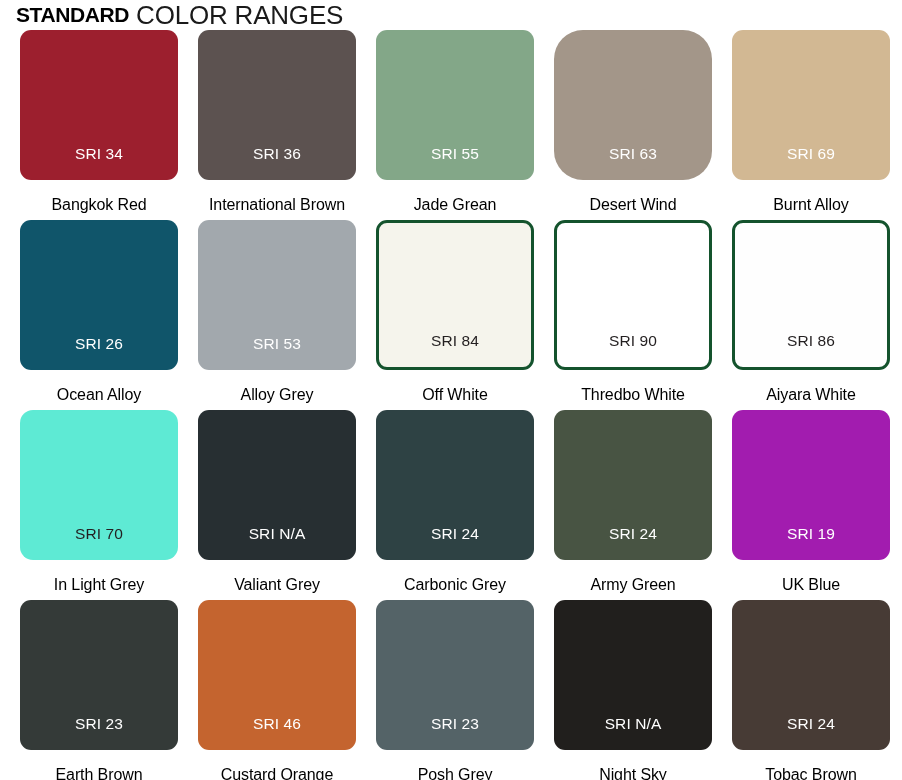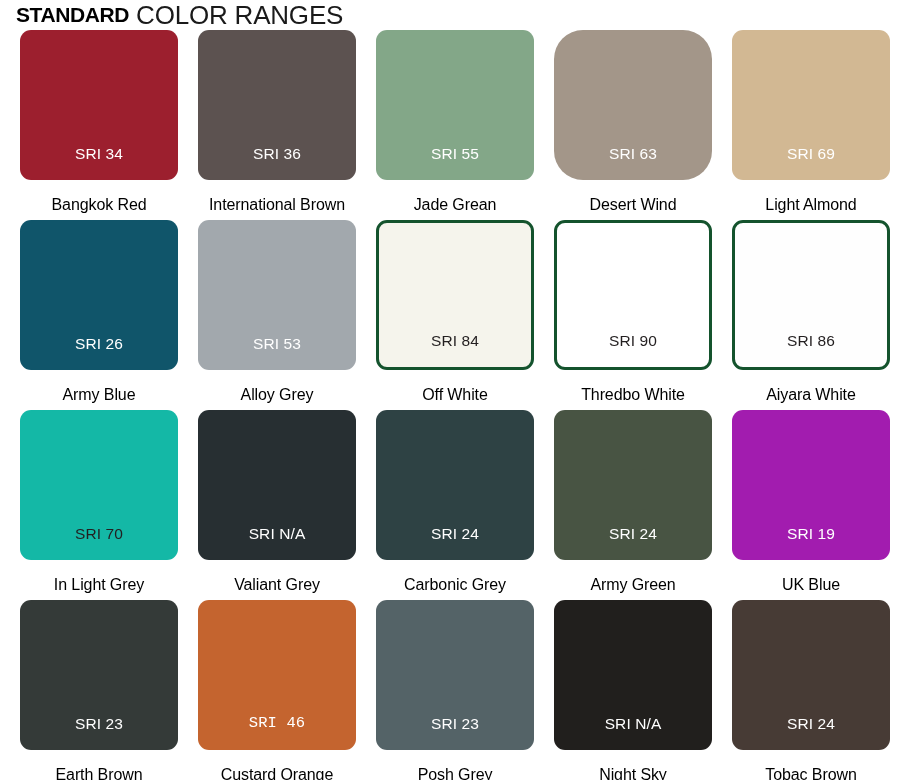--- a/index.html
+++ b/index.html
@@ -123,27 +123,27 @@
       <div class="swatch-cell">
         <div class="chip" style="background: rgb(163, 150, 137); border-radius: 29px;">
           <div class="sri light">SRI 63</div>
         </div>
         <div class="chip-name">Desert Wind</div>
       </div>
       <div class="swatch-cell">
         <div class="chip" style="background: rgb(210, 184, 147);">
           <div class="sri light">SRI 69</div>
         </div>
-        <div class="chip-name">Light Almond</div>
+        <div class="chip-name">Burnt Alloy</div>
       </div>
       <div class="swatch-cell">
         <div class="chip" style="background: rgb(16, 85, 106);">
           <div class="sri light">SRI 26</div>
         </div>
-        <div class="chip-name">Army Blue</div>
+        <div class="chip-name">Ocean Alloy</div>
       </div>
       <div class="swatch-cell">
         <div class="chip" style="background: rgb(162, 168, 173);">
           <div class="sri light">SRI 53</div>
         </div>
         <div class="chip-name">Alloy Grey</div>
       </div>
       <div class="swatch-cell">
         <div class="chip bordered" style="background: rgb(245, 244, 236);">
           <div class="sri dark">SRI 84</div>
@@ -156,21 +156,21 @@
         </div>
         <div class="chip-name">Thredbo White</div>
       </div>
       <div class="swatch-cell">
         <div class="chip bordered" style="background: rgb(254, 254, 254);">
           <div class="sri dark">SRI 86</div>
         </div>
         <div class="chip-name">Aiyara White</div>
       </div>
       <div class="swatch-cell">
-        <div class="chip" style="background: #14b8a6;">
+        <div class="chip" style="background: #5eead4; border-radius: 13px;">
           <div class="sri dark">SRI 70</div>
         </div>
         <div class="chip-name">In Light Grey</div>
       </div>
       <div class="swatch-cell">
         <div class="chip" style="background: rgb(39, 47, 50);">
           <div class="sri light">SRI N/A</div>
         </div>
         <div class="chip-name">Valiant Grey</div>
       </div>
@@ -192,21 +192,21 @@
         </div>
         <div class="chip-name">UK Blue</div>
       </div>
       <div class="swatch-cell">
         <div class="chip" style="background: rgb(52, 58, 56);">
           <div class="sri light">SRI 23</div>
         </div>
         <div class="chip-name">Earth Brown</div>
       </div>
       <div class="swatch-cell">
-        <div class="chip" style="background: rgb(196, 100, 47); font-family: Liberation Mono, monospace;">
+        <div class="chip" style="background: rgb(196, 100, 47);">
           <div class="sri light">SRI 46</div>
         </div>
         <div class="chip-name">Custard Orange</div>
       </div>
       <div class="swatch-cell">
         <div class="chip" style="background: rgb(84, 99, 103);">
           <div class="sri light">SRI 23</div>
         </div>
         <div class="chip-name">Posh Grey</div>
       </div>

